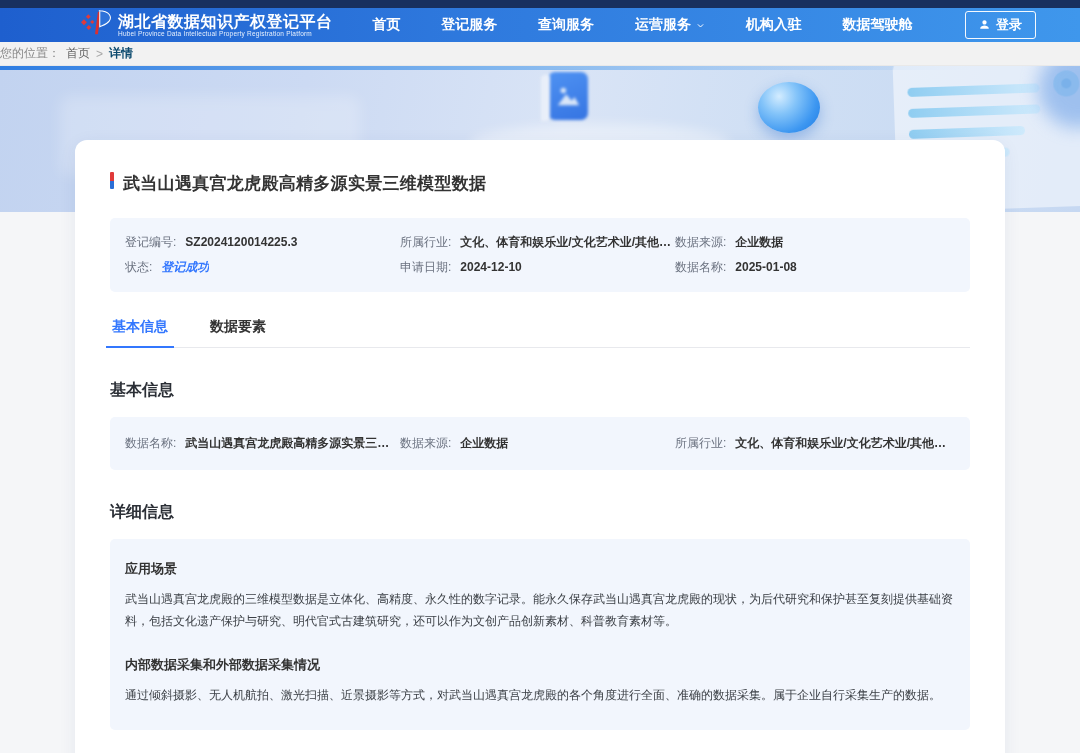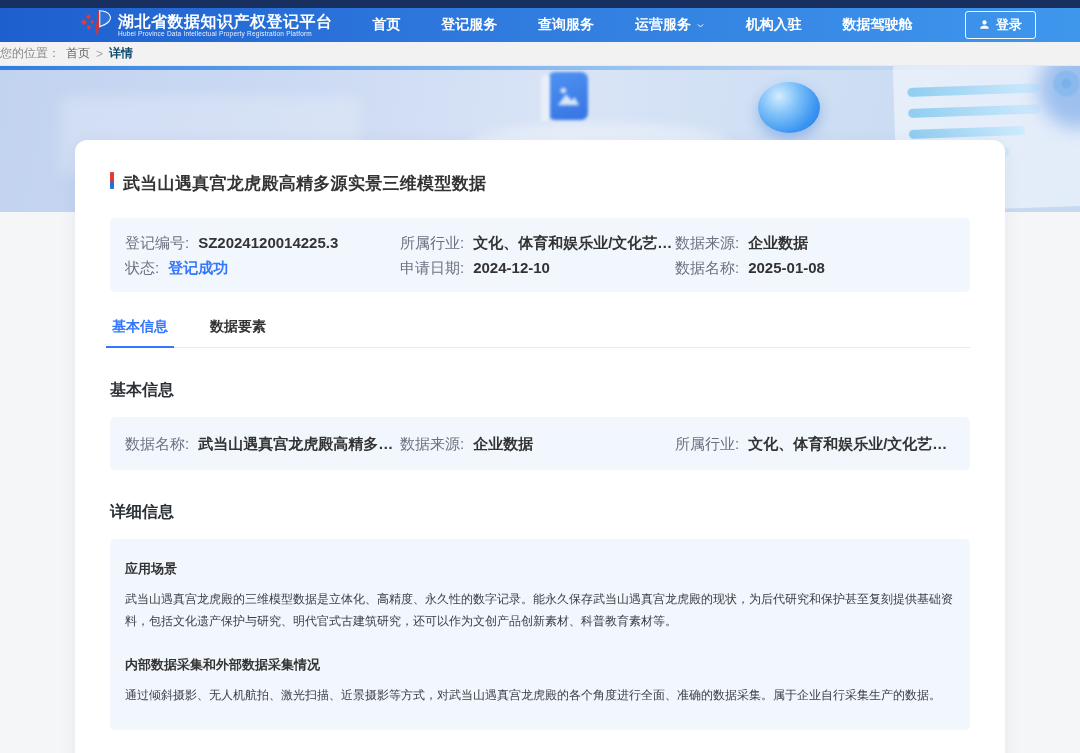--- a/index.html
+++ b/index.html
@@ -58,24 +58,24 @@
           border-radius:12px; box-shadow:0 4px 18px rgba(30,60,120,.07); padding:0 35px; }
   .title-row { display:flex; gap:9px; margin-top:32px; }
   .title-marker { width:4px; height:17px; display:flex; flex-direction:column; border-radius:1px; overflow:hidden; }
   .title-marker .m-red { flex:1; background:#e03a3a; }
   .title-marker .m-blue { flex:1; background:#2b6fd6; }
   .page-title { font-size:17px; font-weight:700; color:#333; letter-spacing:.3px; }
 
   .info-box { background:#f2f6fd; border-radius:5px; padding:16px 15px; }
   .summary-box { margin-top:23px; }
   .field-grid { display:grid; grid-template-columns:275px 275px 1fr; column-gap:0; row-gap:8px; }
-  .field { display:flex; font-size:15px; line-height:17px; white-space:nowrap; overflow:hidden; }
+  .field { display:flex; font-size:12px; line-height:17px; white-space:nowrap; overflow:hidden; }
   .field .lbl { color:#6b7280; margin-right:9px; flex:none; }
   .field .val { color:#333; font-weight:600; overflow:hidden; text-overflow:ellipsis; }
-  .field .val.link { color:#3377fe; font-weight:600; cursor:pointer; }
+  .field .val.link { color:#3377fe; font-weight:600; cursor:pointer;font-style:italic; }
 
   .tabs { margin-top:26px; display:flex; gap:38px; border-bottom:1px solid #e8e9ed; }
   .tab { position:relative; font-size:14px; font-weight:600; color:#333; padding:0 2px 11px; cursor:pointer; }
   .tab.active { color:#3377fe; }
   .tab.active::after { content:''; position:absolute; left:-4px; right:-4px; bottom:-1px; height:2px; background:#3377fe; }
 
   .section-heading { margin-top:32px; font-size:16px; font-weight:700; color:#2b2f36; }
   .basic-box { margin-top:16px; padding:18px 15px; }
   .detail-box { margin-top:16px; padding:21px 15px 24px; }
   .detail-sub { font-size:13px; font-weight:700; color:#333; }

